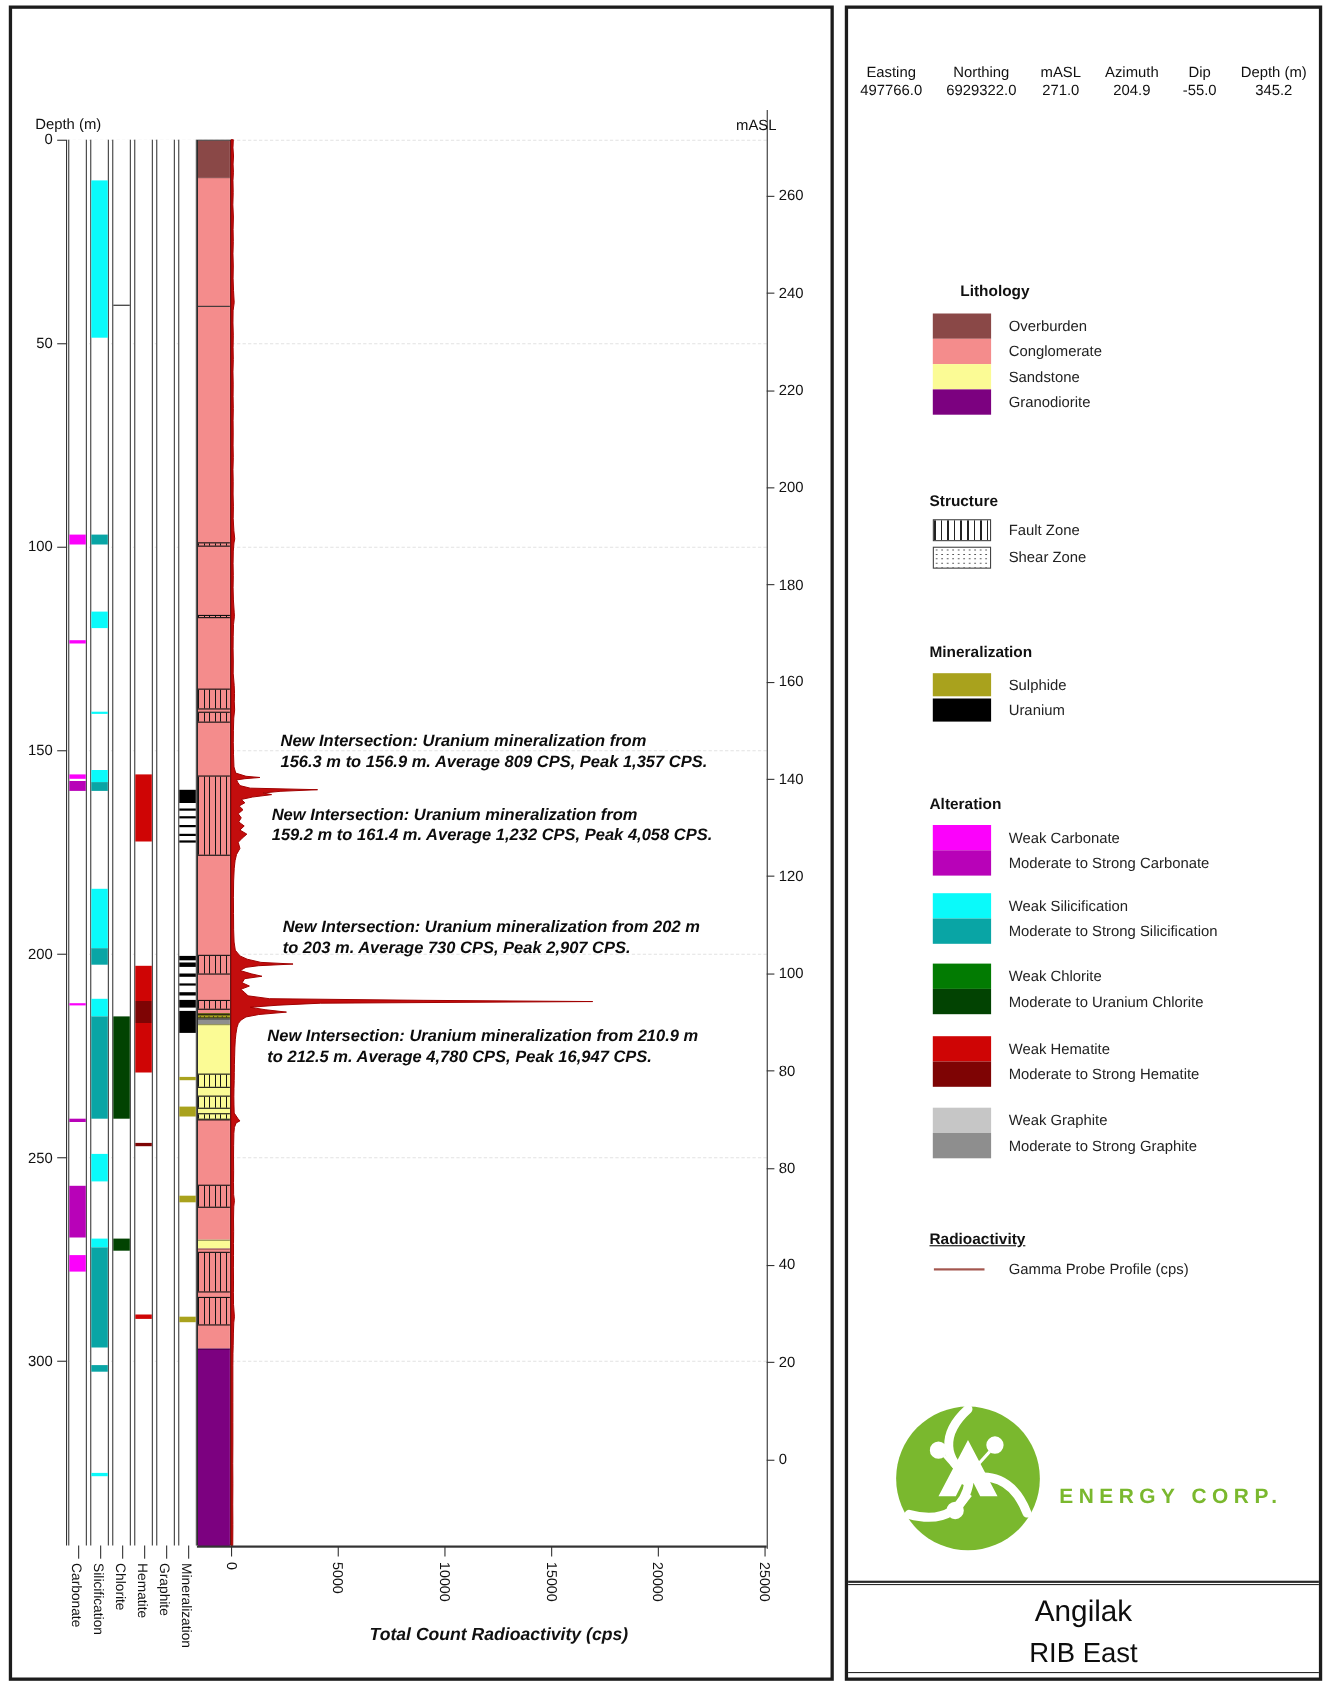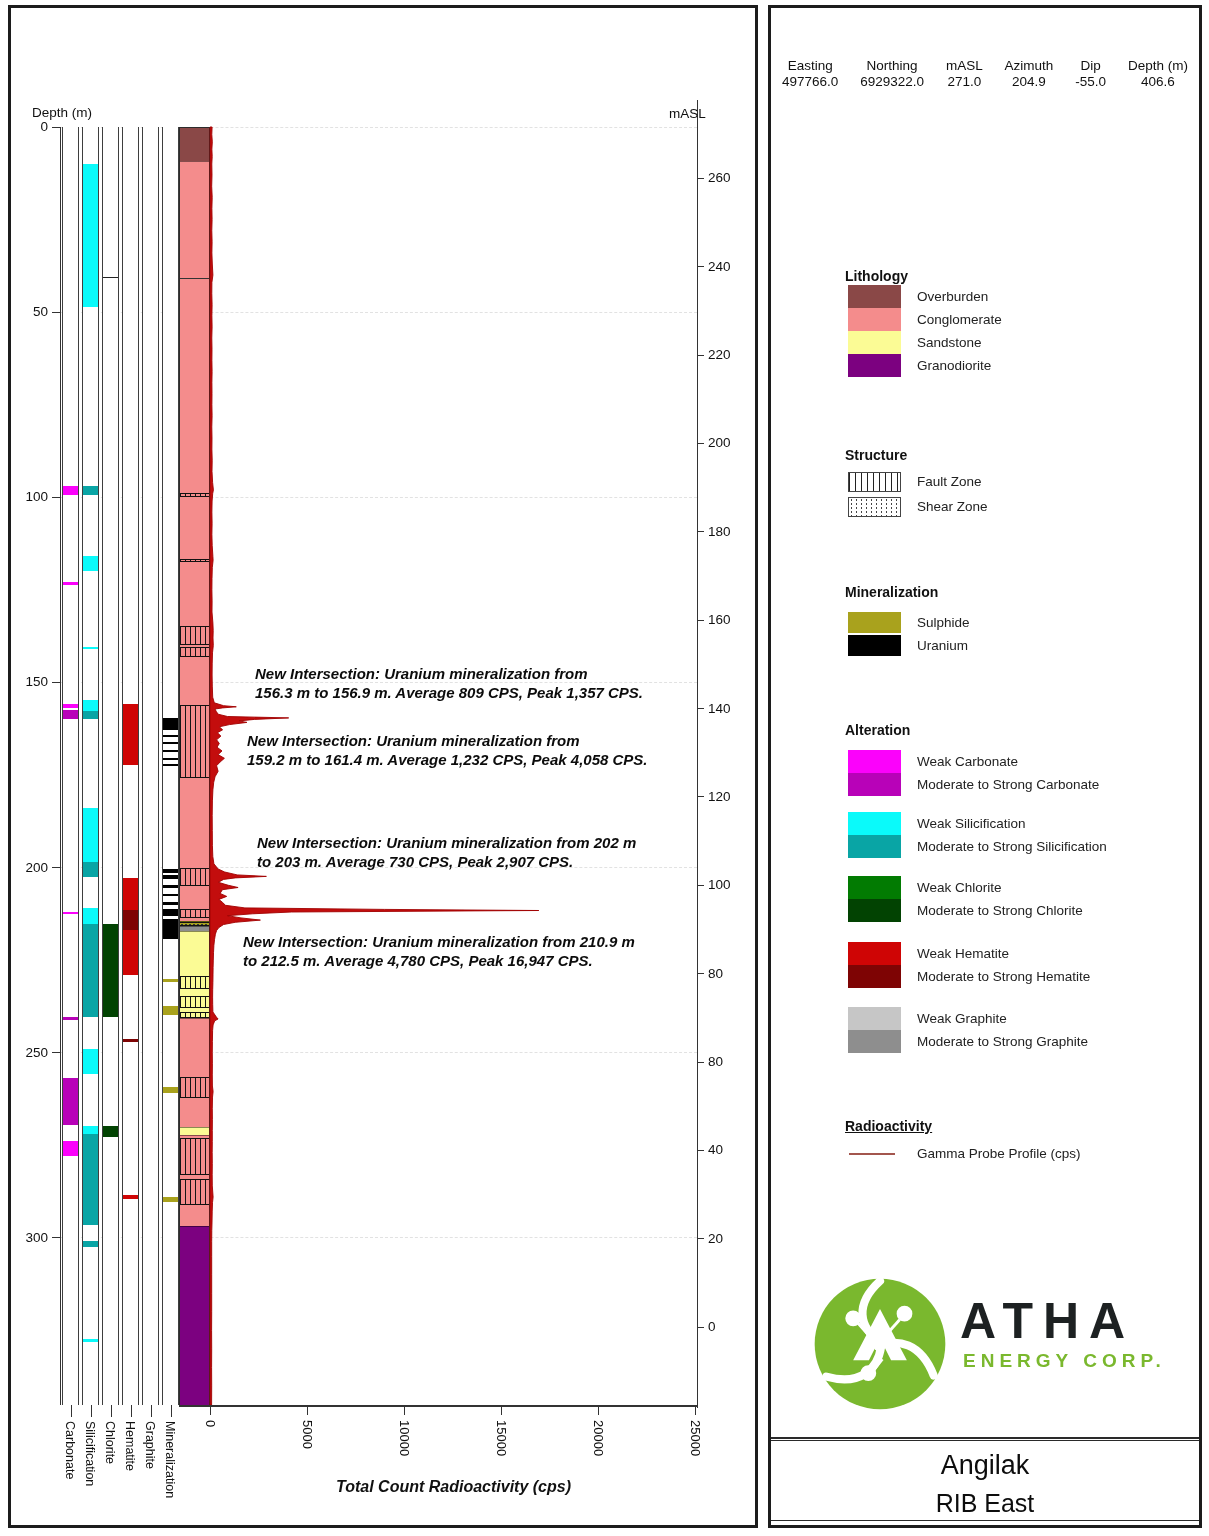--- a/index.html
+++ b/index.html
@@ -232,28 +232,28 @@
       <div class="collar-cell">
         <div class="collar-h">Azimuth</div>
         <div class="collar-v">204.9</div>
       </div>
       <div class="collar-cell">
         <div class="collar-h">Dip</div>
         <div class="collar-v">-55.0</div>
       </div>
       <div class="collar-cell">
         <div class="collar-h">Depth (m)</div>
-        <div class="collar-v">406.6</div>
+        <div class="collar-v">345.2</div>
       </div>
     </div>
 
 
 
   <div id="legend-root">
-      <div class="leg-head" style="position: absolute; left: 845px; top: 256px; margin-top: 12px;">Lithology</div>
+      <div class="leg-head" style="position: absolute; left: 873px; top: 256px;">Lithology</div>
       <div class="leg-swatch" style="position: absolute; top: 285px; height: 23px; background: rgb(138, 72, 71);"></div>
       <div class="leg-label" style="position: absolute; top: 287.5px;">Overburden</div>
       <div class="leg-swatch" style="position: absolute; top: 308px; height: 23px; background: rgb(244, 140, 140);"></div>
       <div class="leg-label" style="position: absolute; top: 310.5px;">Conglomerate</div>
       <div class="leg-swatch" style="position: absolute; top: 331px; height: 23px; background: rgb(251, 251, 149);"></div>
       <div class="leg-label" style="position: absolute; top: 333.5px;">Sandstone</div>
       <div class="leg-swatch" style="position: absolute; top: 354px; height: 23px; background: rgb(124, 1, 128);"></div>
       <div class="leg-label" style="position: absolute; top: 356.5px;">Granodiorite</div>
       <div class="leg-head" style="position: absolute; left: 845px; top: 447px;">Structure</div>
       <div class="leg-swatch fault-sw" style="position: absolute; top: 472px; height: 20px;"></div>
@@ -270,21 +270,21 @@
       <div class="leg-swatch" style="position: absolute; top: 773px; height: 23px; background: rgb(184, 2, 184);"></div>
       <div class="leg-label" style="position: absolute; top: 752.5px;">Weak Carbonate</div>
       <div class="leg-label" style="position: absolute; top: 775.5px; text-align: center;">Moderate to Strong Carbonate</div>
       <div class="leg-swatch" style="position: absolute; top: 812px; height: 23px; background: rgb(10, 250, 250);"></div>
       <div class="leg-swatch" style="position: absolute; top: 835px; height: 23px; background: rgb(9, 165, 165);"></div>
       <div class="leg-label" style="position: absolute; top: 814.5px;">Weak Silicification</div>
       <div class="leg-label" style="position: absolute; top: 837.5px;">Moderate to Strong Silicification</div>
       <div class="leg-swatch" style="position: absolute; top: 876px; height: 23px; background: rgb(2, 123, 2);"></div>
       <div class="leg-swatch" style="position: absolute; top: 899px; height: 23px; background: rgb(2, 67, 2);"></div>
       <div class="leg-label" style="position: absolute; top: 878.5px;">Weak Chlorite</div>
-      <div class="leg-label" style="position: absolute; top: 901.5px;">Moderate to Strong Chlorite</div>
+      <div class="leg-label" style="position: absolute; top: 901.5px;">Moderate to Uranium Chlorite</div>
       <div class="leg-swatch" style="position: absolute; top: 942px; height: 23px; background: rgb(207, 5, 5);"></div>
       <div class="leg-swatch" style="position: absolute; top: 965px; height: 23px; background: rgb(126, 4, 4);"></div>
       <div class="leg-label" style="position: absolute; top: 944.5px;">Weak Hematite</div>
       <div class="leg-label" style="position: absolute; top: 967.5px;">Moderate to Strong Hematite</div>
       <div class="leg-swatch" style="position: absolute; top: 1007px; height: 23px; background: rgb(198, 198, 198);"></div>
       <div class="leg-swatch" style="position: absolute; top: 1030px; height: 23px; background: rgb(142, 142, 142);"></div>
       <div class="leg-label" style="position: absolute; top: 1009.5px;">Weak Graphite</div>
       <div class="leg-label" style="position: absolute; top: 1032.5px;">Moderate to Strong Graphite</div>
       <div class="leg-head" style="position: absolute; left: 845px; top: 1118px; text-decoration: underline;">Radioactivity</div>
       <div style="position: absolute; left: 849px; top: 1153px; width: 46px; height: 1.5px; background: rgb(163, 86, 78);"></div>
@@ -302,21 +302,20 @@
       <path d="M60,30 L83,74 L69.5,74 L60,55 L50.5,74 L37,74 Z" fill="#ffffff"></path>
       <g fill="#ffffff" stroke="#ffffff" stroke-width="2.5">
         <circle cx="37" cy="38" r="5.5"></circle>
         <circle cx="81" cy="34" r="5.5"></circle>
         <circle cx="50" cy="85" r="5.5"></circle>
         <path d="M41,42 L50,52" fill="none"></path>
         <path d="M77,39 L68,49" fill="none"></path>
         <path d="M55,82 L62,73" fill="none"></path>
       </g>
     </svg>
-    <div style="position:absolute;left:150px;top:18px;font-size:50px;font-weight:bold;letter-spacing:10px;color:#1d2122;">ATHA</div>
     <div style="position:absolute;left:153px;top:76px;font-size:19px;letter-spacing:5px;color:#7AB82E;font-weight:bold;">ENERGY CORP.</div>
   </div>
 
   <div class="abs" style="left:771px;top:1437px;width:428px;height:4px;border-top:2px solid #2a2a2a;border-bottom:1.5px solid #2a2a2a;box-sizing:border-box;"></div>
   <div class="abs" style="left:770px;top:1450px;width:430px;text-align:center;font-size:27px;color:#0d0d0d;">Angilak</div>
   <div class="abs" style="left:770px;top:1489px;width:430px;text-align:center;font-size:25px;color:#0d0d0d;">RIB East</div>
   <div class="abs" style="left:771px;top:1520px;width:428px;border-top:1.5px solid #2a2a2a;"></div>
 
 </div>
 

